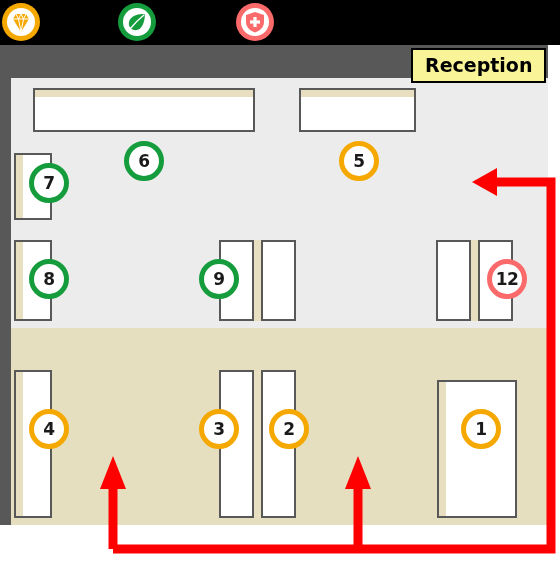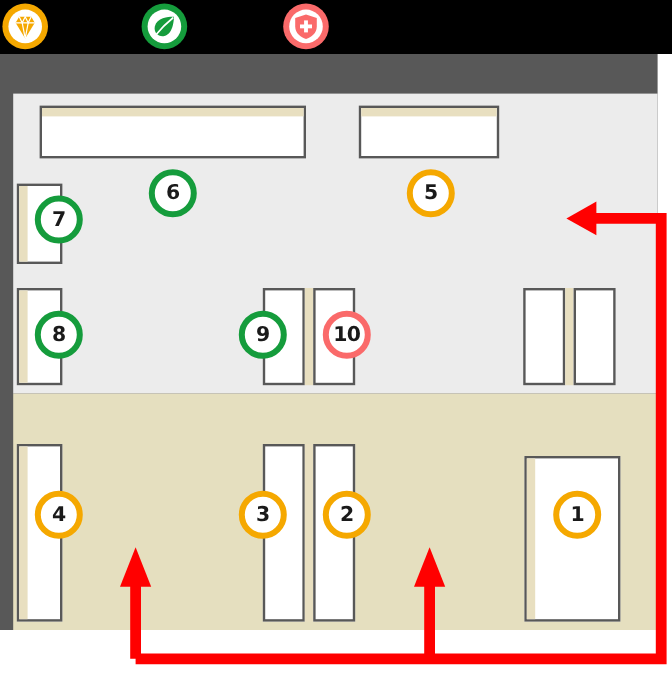--- a/index.html
+++ b/index.html
@@ -125,27 +125,27 @@
     <div class="marker m-green" style="left:29px;top:214px;">
       <span>8</span>
     </div>
 
     <div class="shelf" style="left:219px;top:195px;width:35px;height:81px;"></div>
     <div class="strip" style="left:254px;top:195px;width:7px;height:81px;"></div>
     <div class="shelf" style="left:261px;top:195px;width:35px;height:81px;"></div>
     <div class="marker m-green" style="left:199px;top:214px;">
       <span>9</span>
     </div>
-    <div class="marker m-red" style="left:269px;top:214px;">
-      <span>10</span>
-    </div>
 
     <div class="shelf" style="left:436px;top:195px;width:35px;height:81px;"></div>
     <div class="strip" style="left:471px;top:195px;width:7px;height:81px;"></div>
     <div class="shelf" style="left:478px;top:195px;width:35px;height:81px;"></div>
+    <div class="marker m-red" style="left:487px;top:214px;">
+      <span>12</span>
+    </div>
 
     <div class="shelf" style="left:14px;top:325px;width:38px;height:148px;">
       <div class="strip" style="left:0;top:0;bottom:0;width:7px;"></div>
     </div>
     <div class="marker m-orange" style="left:29px;top:364px;">
       <span>4</span>
     </div>
 
     <div class="shelf" style="left:219px;top:325px;width:35px;height:148px;"></div>
     <div class="strip" style="left:254px;top:325px;width:7px;height:148px;"></div>
@@ -159,20 +159,23 @@
 
     <div class="shelf" style="left:437px;top:335px;width:80px;height:138px;">
       <div class="strip" style="left:0;top:0;bottom:0;width:7px;"></div>
     </div>
     <div class="marker m-orange" style="left:461px;top:364px;">
       <span>1</span>
     </div>
 
   </div>
 
+  <div id="reception">
+    <span>Reception</span>
+  </div>
 
   <svg id="route" viewBox="0 0 560 571">
 
     <path d="M113,549 L551,549 L551,182 L487,182" stroke="#FF0000" stroke-width="9" fill="none"></path>
 
     <polygon points="472,182 497,168 497,196" fill="#FF0000"></polygon>
 
     <path d="M113,549 L113,478" stroke="#FF0000" stroke-width="9" fill="none"></path>
     <polygon points="113,456 126,489 100,489" fill="#FF0000"></polygon>
 

